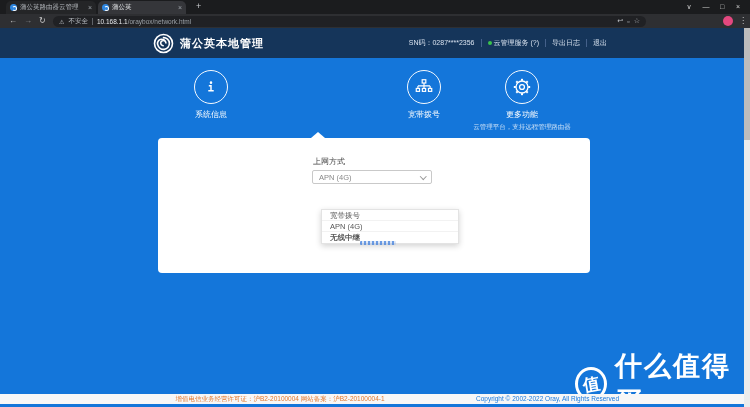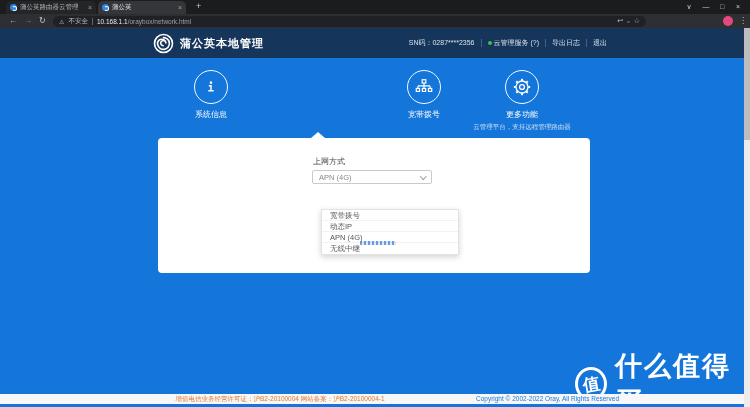--- a/index.html
+++ b/index.html
@@ -49,21 +49,21 @@
   
   #card{left:158px;top:138px;width:432px;height:135px;background:#fff;border-radius:4px;}
   #card::before{content:"";position:absolute;left:153px;top:-6px;width:0;height:0;
     border-left:7px solid transparent;border-right:7px solid transparent;border-bottom:6px solid #fff;}
   #fieldlabel{left:313px;top:156px;font-size:8px;color:#444;}
   #select{left:312px;top:170px;width:120px;height:14px;border:1px solid #c9c9c9;border-radius:2px;background:#fff;display:flex;align-items:center;padding:0 6px;color:#888;font-size:7.5px;}
   #select .grow{flex:1;}
   .chev{width:4.5px;height:4.5px;border-right:1px solid #999;border-bottom:1px solid #999;transform:rotate(45deg);margin-top:-2px;}
   #dropdown{left:321px;top:185px;width:138px;background:#fff;border:1px solid #e3e3e3;box-shadow:0 2px 6px rgba(0,0,0,.18);margin-top:24px;}
   .opt{height:11px;line-height:11px;padding-left:8px;font-size:7.5px;color:#555;border-bottom:1px solid #f2f2f2;cursor:pointer;}
-  .opt:last-child{border-bottom:none;}
+  .opt:last-child{border-bottom:none;font-weight:bold;}
   #fuzzylink{left:360px;top:241px;width:36px;height:4px;border-radius:1px;cursor:pointer;
     background:repeating-linear-gradient(90deg,rgba(70,130,220,.8) 0 2px,rgba(70,130,220,.18) 2px 4px);}
 
   
   #watermark{left:575px;top:348px;display:flex;align-items:center;gap:8px;color:#fff;}
   #wm-badge{width:34px;height:34px;border:3px solid #fff;border-radius:50%;display:flex;align-items:center;justify-content:center;font-size:17px;font-weight:bold;}
   #wm-badge span{transform:rotate(-10deg);display:block;}
   #wm-text{font-size:27px;font-weight:bold;letter-spacing:2px;}
 
   
@@ -184,21 +184,20 @@
 
   <div id="card" class="abs"></div>
   <div id="fieldlabel" class="abs">上网方式</div>
   <div id="select" class="abs">
     <span>APN (4G)</span>
     <span class="grow"></span>
     <span class="chev"></span>
   </div>
   <div id="dropdown" class="abs">
     <div class="opt">宽带拨号</div>
-    <div class="opt">动态IP</div>
     <div class="opt">APN (4G)</div>
     <div class="opt">无线中继</div>
   </div>
   <div id="fuzzylink" class="abs"></div>
 
   <div id="watermark" class="abs">
     <div id="wm-badge">
         <span>值</span>
       </div>
     <div id="wm-text">什么值得买</div>

